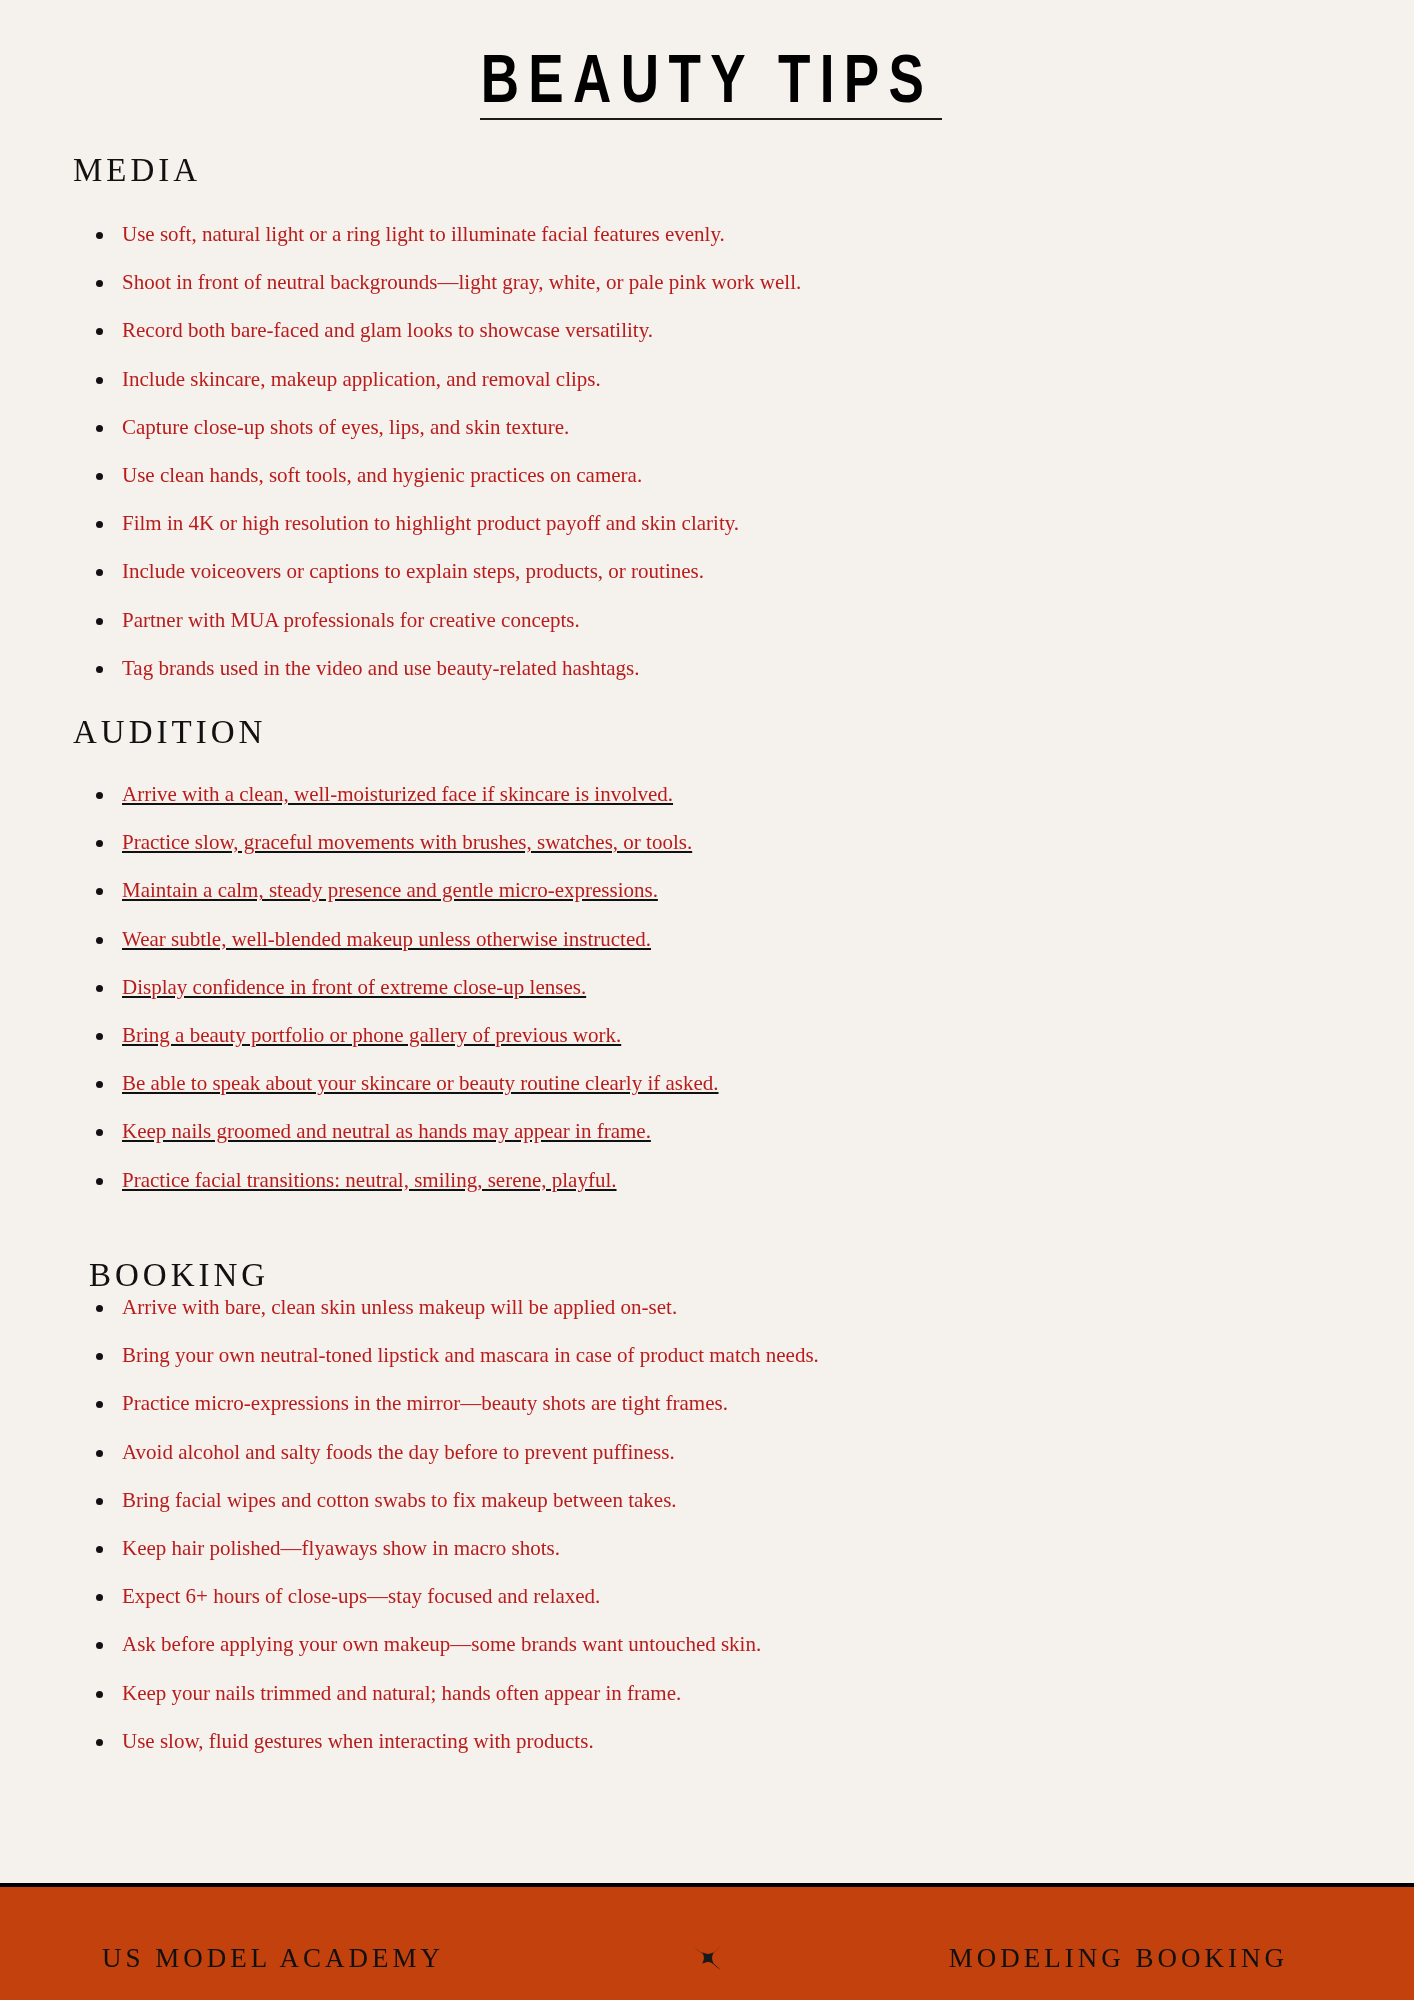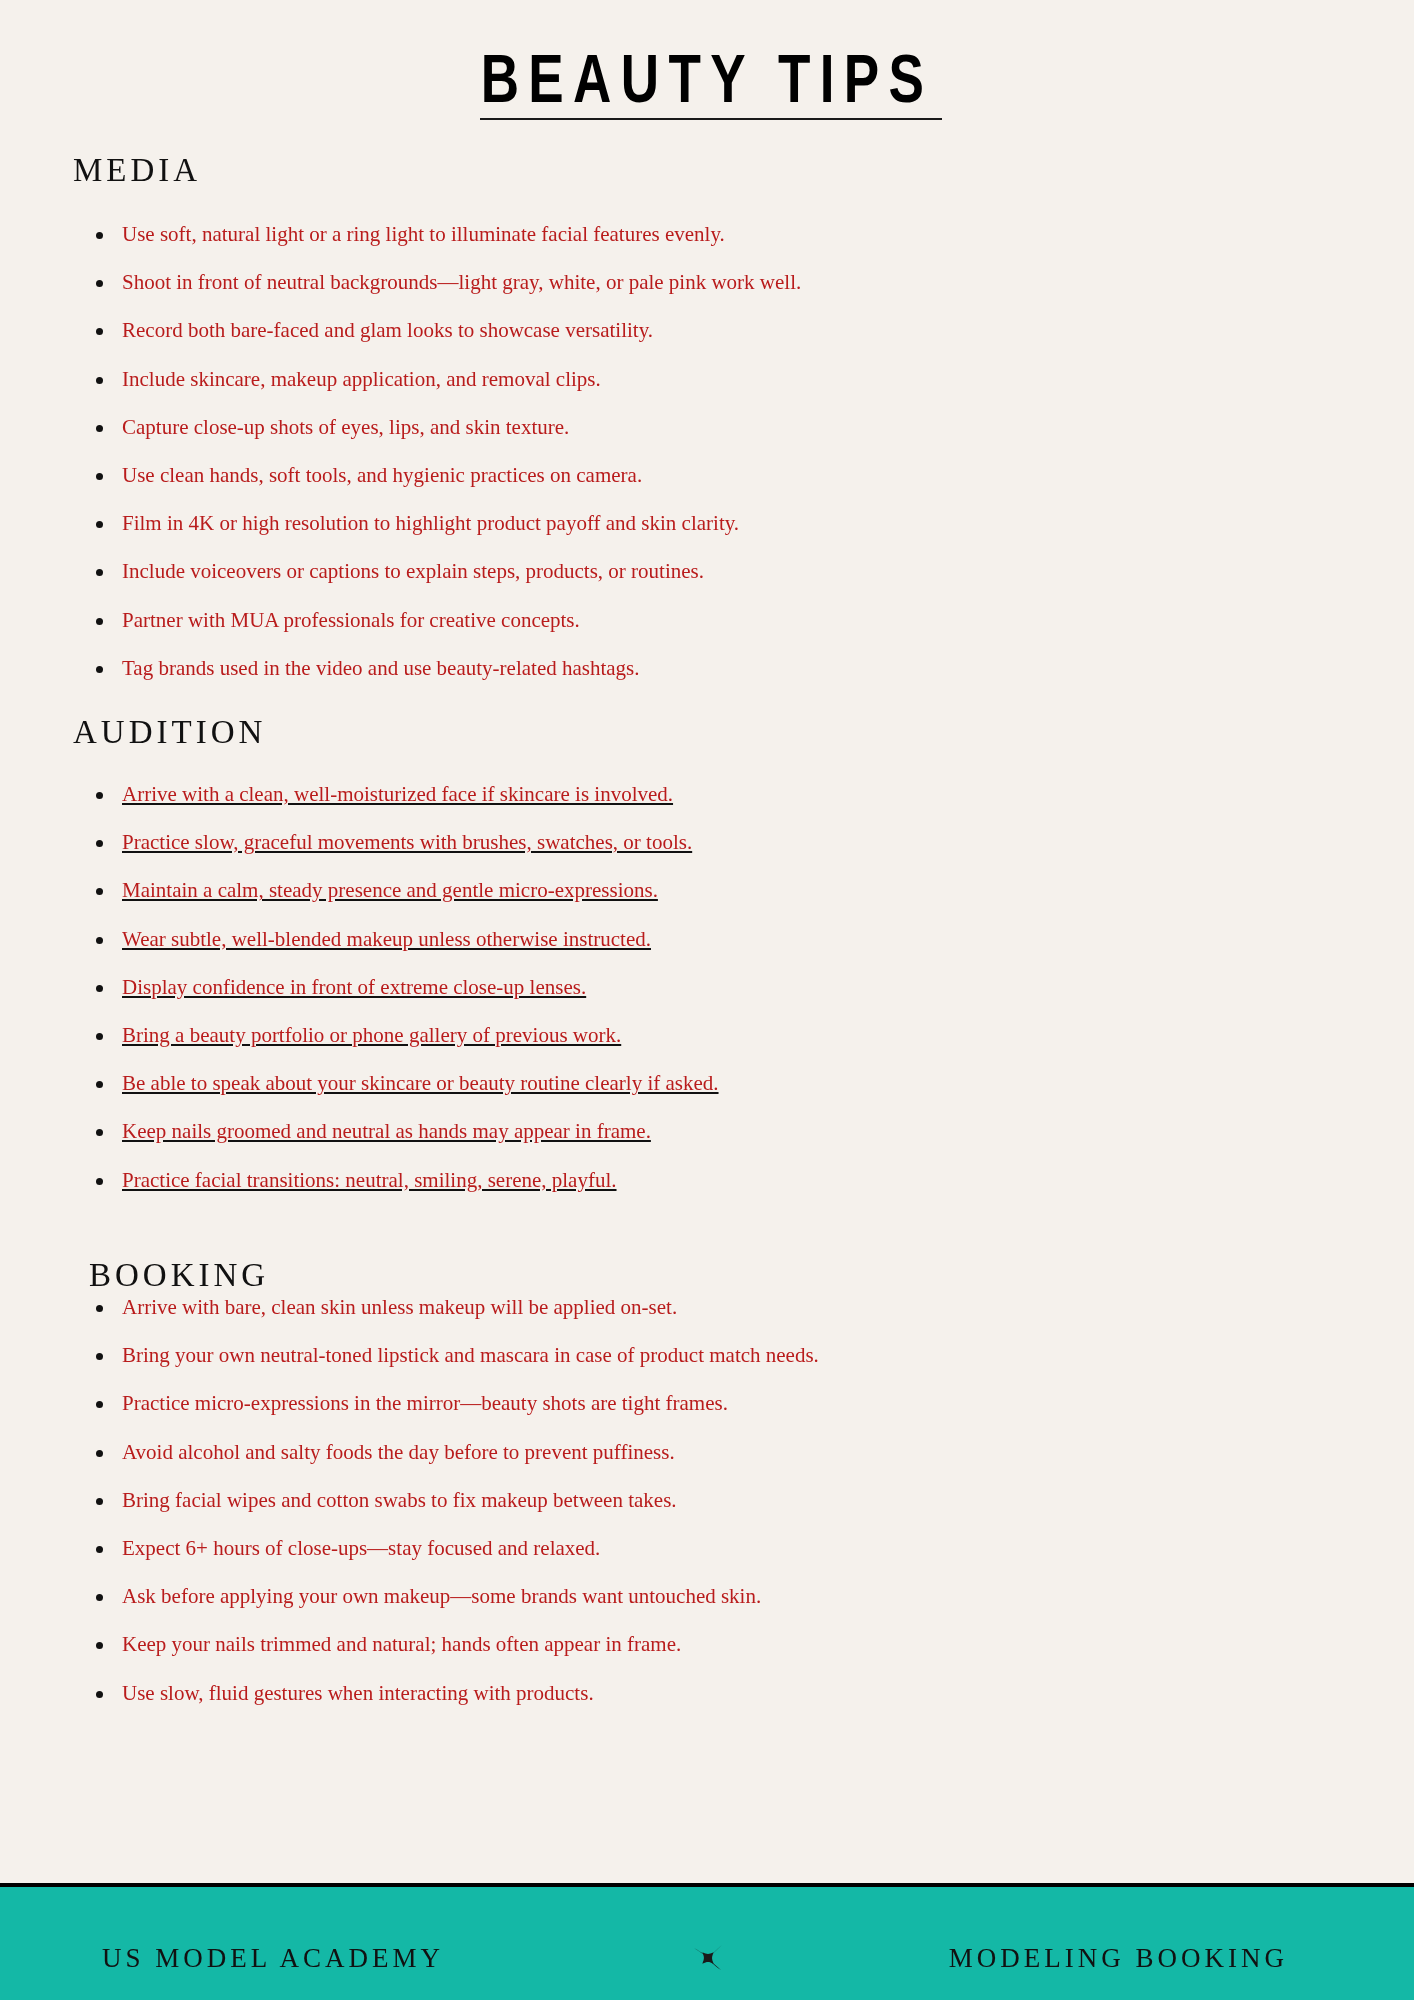--- a/index.html
+++ b/index.html
@@ -65,21 +65,21 @@
       height: 7px;
       border-radius: 50%;
       background: #111;
     }
     .footer {
       position: absolute;
       left: 0;
       top: 1883px;
       width: 1414px;
       height: 117px;
-      background: #14b8a6;
+      background: #c2410c;
       border-top: 4px solid #000;
     }
     .footer-text {
       position: absolute;
       top: 56px;
       font-size: 27px;
       letter-spacing: 4px;
       color: #111;
       line-height: 30px;
     }
@@ -126,20 +126,21 @@
   <li>Practice facial transitions: neutral, smiling, serene, playful.</li>
 </ul>
 
 <h2 class="section-heading" style="top:1255px;margin-left:16px;">BOOKING</h2>
 <ul class="bullets" style="top:1283px;">
   <li>Arrive with bare, clean skin unless makeup will be applied on-set.</li>
   <li>Bring your own neutral-toned lipstick and mascara in case of product match needs.</li>
   <li>Practice micro-expressions in the mirror—beauty shots are tight frames.</li>
   <li>Avoid alcohol and salty foods the day before to prevent puffiness.</li>
   <li>Bring facial wipes and cotton swabs to fix makeup between takes.</li>
+  <li>Keep hair polished—flyaways show in macro shots.</li>
   <li>Expect 6+ hours of close-ups—stay focused and relaxed.</li>
   <li>Ask before applying your own makeup—some brands want untouched skin.</li>
   <li>Keep your nails trimmed and natural; hands often appear in frame.</li>
   <li>Use slow, fluid gestures when interacting with products.</li>
 </ul>
 
 <div class="footer">
   <span class="footer-text footer-left">US MODEL ACADEMY</span>
   <span class="star">
     <svg width="36" height="36" viewBox="0 0 36 36">

